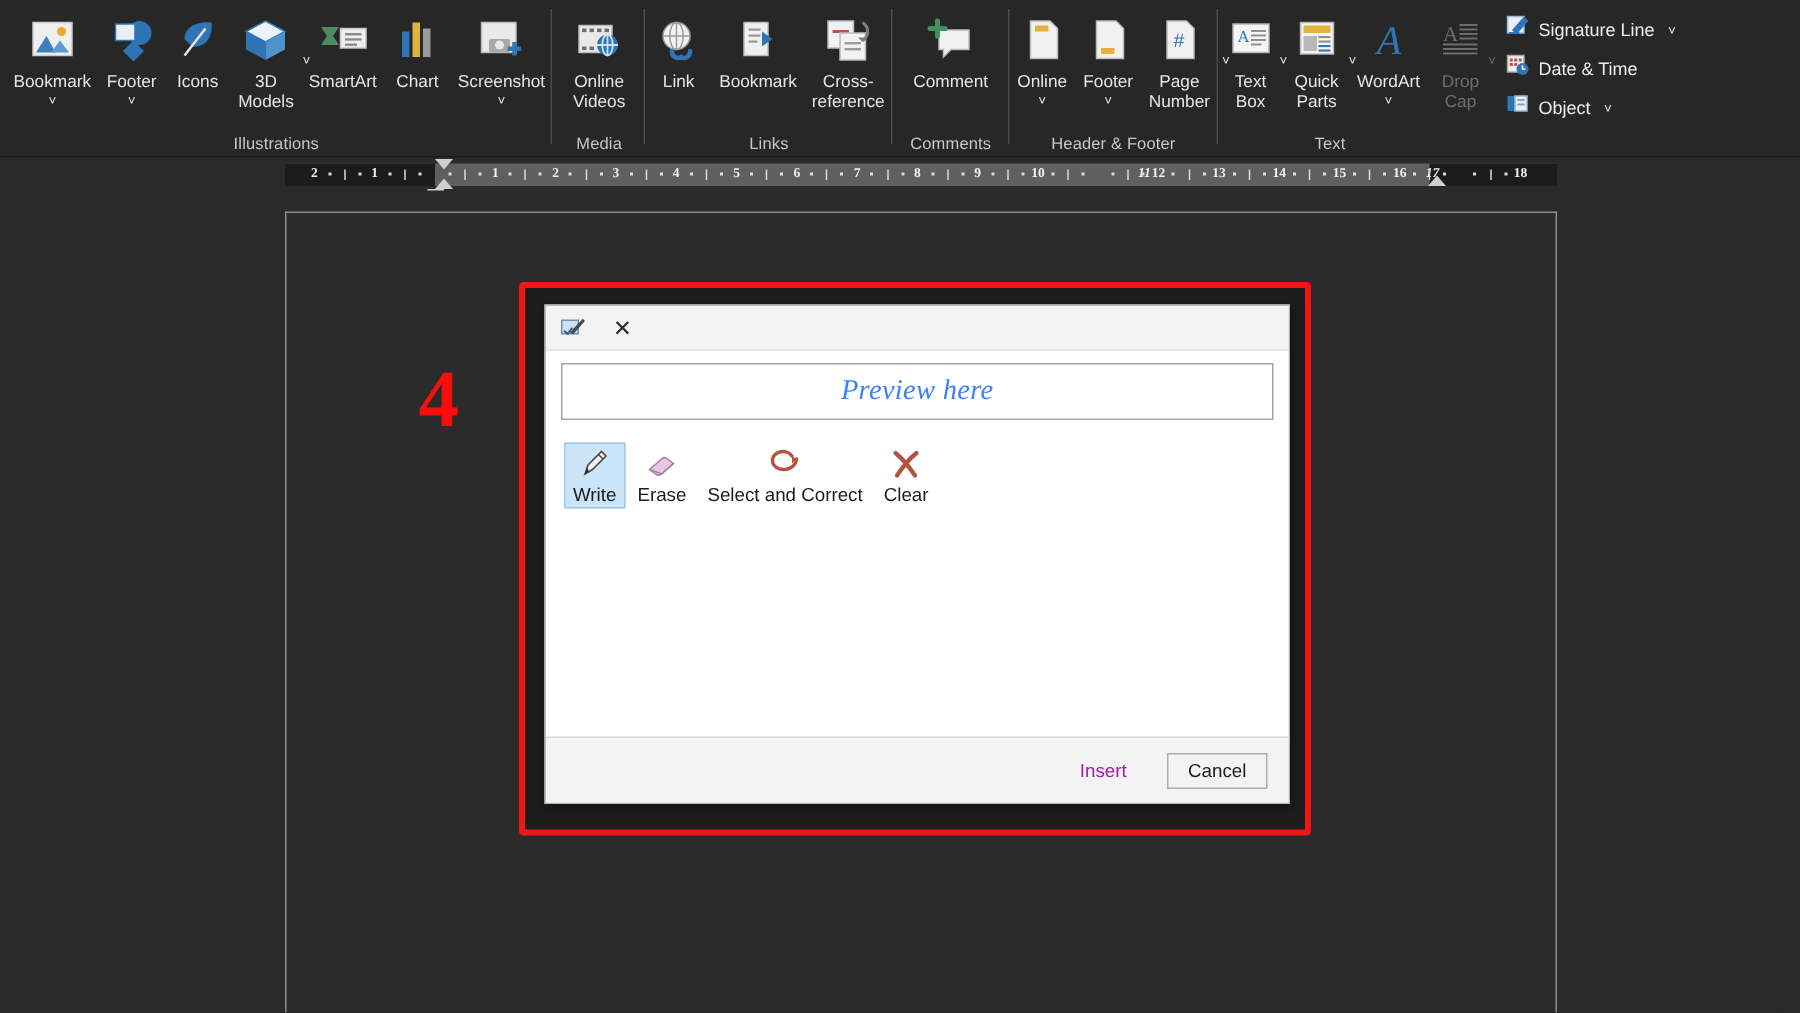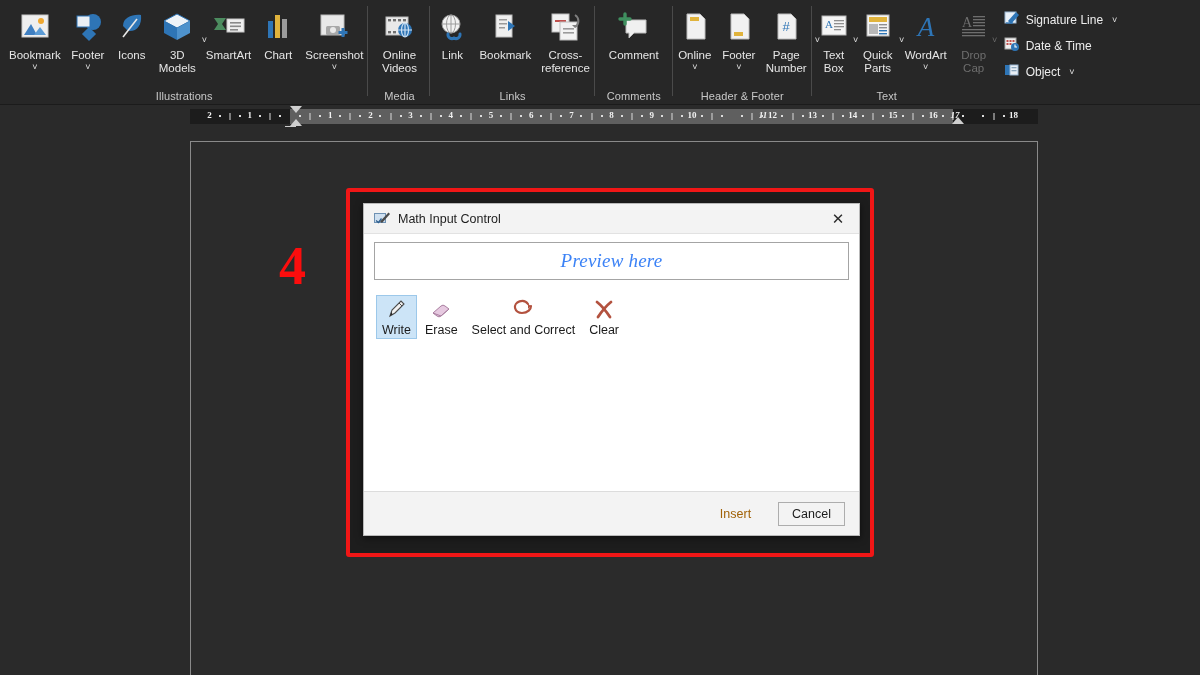--- a/index.html
+++ b/index.html
@@ -172,21 +172,21 @@
 
   .dlg-footer {
     height: 44px; background: #f3f3f3; border-top: 1px solid #dcdcdc;
     display: flex; align-items: center; justify-content: flex-end; padding-right: 14px; gap: 9px;
   }
   .dbtn {
     width: 67px; height: 24px; font-size: 12.5px;
     display: flex; align-items: center; justify-content: center;
     background: #f3f3f3; border: 1px solid #adadad; color: #1b1b1b; cursor: default;
   }
-  .dbtn.disabled { border-color: transparent; color: #a16207; background: transparent; }
+  .dbtn.disabled { border-color: transparent; color: #a21caf; background: transparent; }
 </style>
 </head>
 <body>
 
 <div id="app">
 
   <div class="ribbon">
     <div class="ribbon-inner">
 
       <div class="group" style="padding-left:4px;">
@@ -616,21 +616,20 @@
 
   <div class="dialog">
     <div class="titlebar">
       <span class="title-ico">
         <svg width="17" height="15" viewBox="0 0 17 15">
             <rect x="0.5" y="2.5" width="11" height="9" fill="#cfe0f0" stroke="#6e91b3"></rect>
             <path d="M2 9.5 l2.5 2 l3 -4" stroke="#2e5f8f" stroke-width="1.3" fill="none"></path>
             <path d="M6 10.5 L14.5 1.5 l1.5 1.5 L8 12 z" fill="#4a4a4a"></path>
           </svg>
       </span>
-      <span class="title-text">Math Input Control</span>
       <span class="close-btn">✕</span>
     </div>
 
     <div class="dlg-body">
       <div class="preview">
         <span class="preview-text">Preview here</span>
       </div>
 
 
       <div class="tools">

